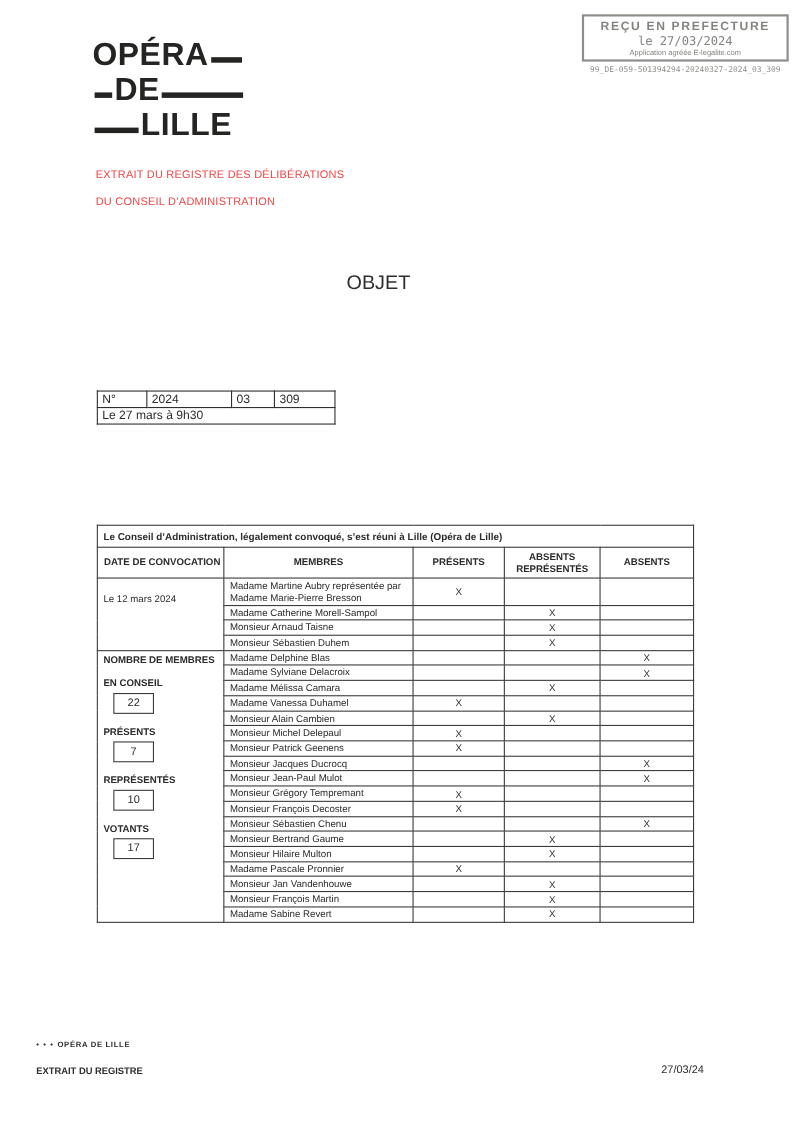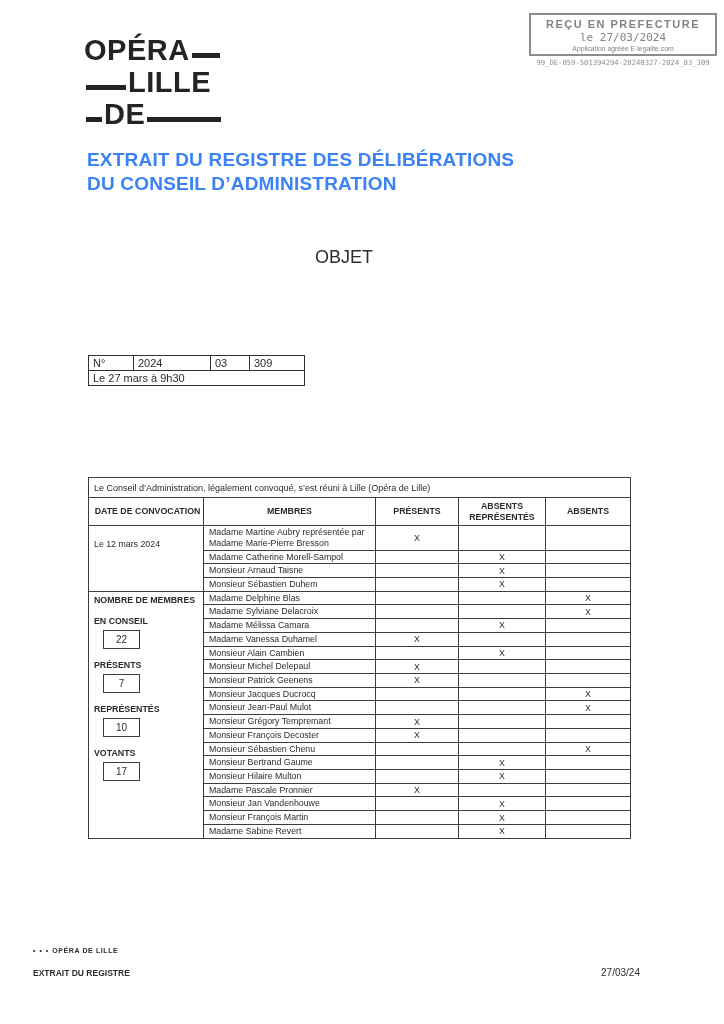--- a/index.html
+++ b/index.html
@@ -13,35 +13,35 @@
 
   
   .stamp { position:absolute; left:529px; top:13px; width:188px; text-align:center; color:#85837f; }
   .stamp-box { border:2px solid #8f8d89; padding:3px 2px 2px 2px; }
   .stamp-title { font-size:11px; font-weight:700; letter-spacing:1.5px; white-space:nowrap; }
   .stamp-date { font-family:"DejaVu Sans Mono", monospace; font-size:11px; margin-top:1px; }
   .stamp-app { font-size:6.8px; margin-top:1px; }
   .stamp-id { font-family:"DejaVu Sans Mono", monospace; font-size:7.2px; margin-top:2px; white-space:nowrap; color:#8f8d89; }
 
   
-  .doc-title { position:absolute; left:87px; top:148px; font-size:19px; font-weight:700; line-height:24px; color:#3b82f6; letter-spacing:0.2px; }
+  .doc-title { position:absolute; left:87px; top:148px; font-size:10px; font-weight:400; line-height:24px; color:#ef4444; letter-spacing:0.2px; }
   .objet { position:absolute; left:0; top:247px; width:688px; text-align:center; font-size:18px; font-weight:500; color:#2e2e2e; }
   .subject { position:absolute; left:0; top:276px; width:688px; text-align:center; font-size:19px; font-weight:700; letter-spacing:0.2px; }
 
   
   .ref-table { position:absolute; left:88px; top:355px; border-collapse:collapse; font-size:11px; color:#2b2b2b; }
   .ref-table td { border:1px solid #2f2f2f; padding:0 4px; height:15px; vertical-align:middle; }
   .rt-c1 { width:45px; } .rt-c2 { width:77px; } .rt-c3 { width:39px; } .rt-c4 { width:55px; }
 
   
   .board-table { position:absolute; left:88px; top:477px; border-collapse:collapse; table-layout:fixed; width:542px; color:#2b2b2b; }
   .board-table col.c-date { width:115px; } .board-table col.c-mem { width:172px; }
   .board-table col.c-pres { width:83px; } .board-table col.c-absr { width:87px; } .board-table col.c-abs { width:85px; }
   .board-table td, .board-table th { border:1px solid #3c3c3c; }
-  .caption { font-size:9px; font-weight:400; padding:4px 5px; height:20px; text-align:left; }
+  .caption { font-size:9px; font-weight:700; padding:4px 5px; height:20px; text-align:left; }
   .board-table th { font-size:8.8px; font-weight:700; padding:3px 2px; line-height:1.2; height:28px; }
   th.h-date { text-align:center; padding-left:5px; }
   td.name { font-size:8.8px; padding:1px 2px 1px 5px; line-height:1.22; height:12px; }
   td.mark { text-align:center; font-size:8.8px; }
   td.convdate { vertical-align:top; padding:13px 2px 0 5px; font-size:8.8px; }
   td.stats { vertical-align:top; padding:3px 2px 0 5px; }
   .stats-title { font-weight:700; font-size:8.8px; }
   .stat-label { font-weight:700; font-size:8.8px; margin-top:11px; }
   .stat-box { width:37px; height:19px; border:1.5px solid #3c3c3c; margin:4px 0 0 9px; text-align:center; font-size:10px; line-height:17px; }
 
@@ -52,22 +52,22 @@
   .footer-doc { font-size:8.5px; font-weight:700; margin-top:14px; color:#2e2e2e; }
   .footer-date { position:absolute; right:0; bottom:0; font-size:10px; color:#2e2e2e;text-align:center; }
 </style>
 </head>
 <body>
 
 <div class="page">
 
   <div class="logo">
     <div class="logo-line"><span>OPÉRA</span><span class="bar bar1"></span></div>
+    <div class="logo-line"><span class="bar bar2"></span><span>DE</span><span class="bar bar3"></span></div>
     <div class="logo-line"><span class="bar bar4"></span><span>LILLE</span></div>
-    <div class="logo-line"><span class="bar bar2"></span><span>DE</span><span class="bar bar3"></span></div>
   </div>
 
   <div class="stamp">
     <div class="stamp-box">
       <div class="stamp-title">REÇU EN PREFECTURE</div>
       <div class="stamp-date">le 27/03/2024</div>
       <div class="stamp-app">Application agréée E-legalite.com</div>
     </div>
     <div class="stamp-id">99_DE-059-501394294-20240327-2024_03_309</div>
   </div>

